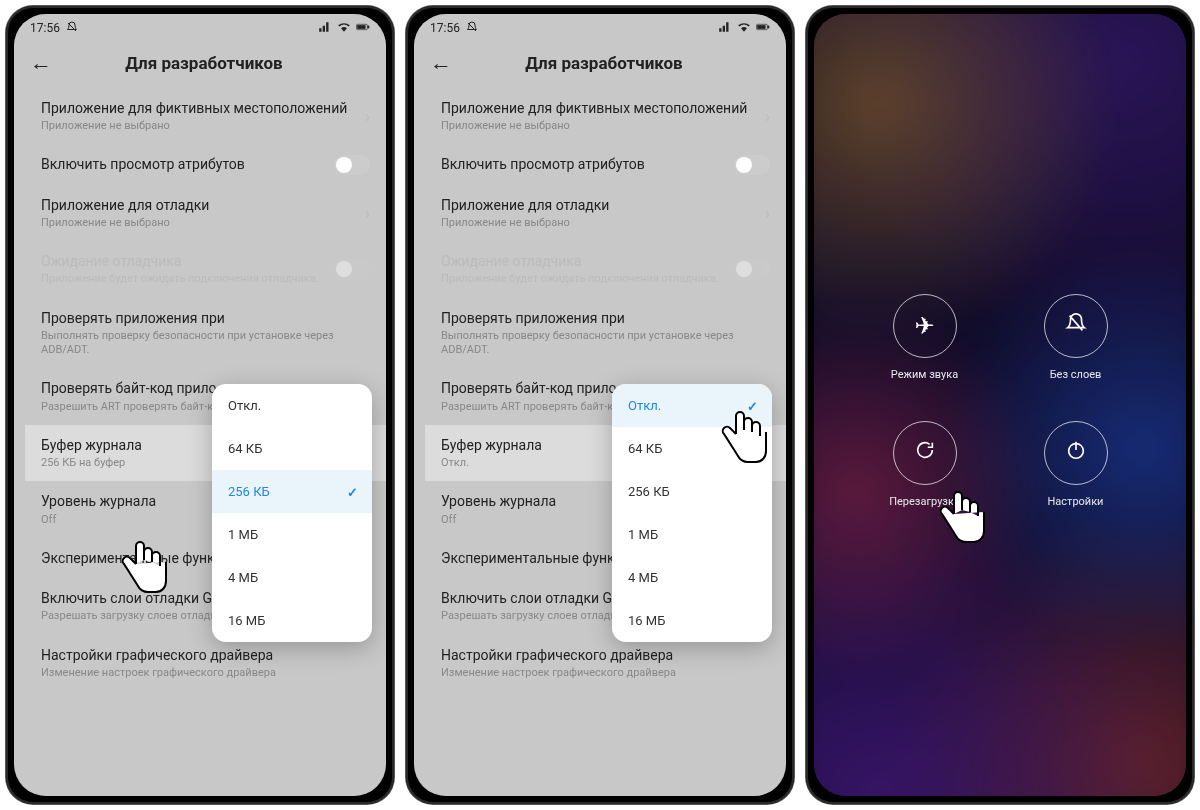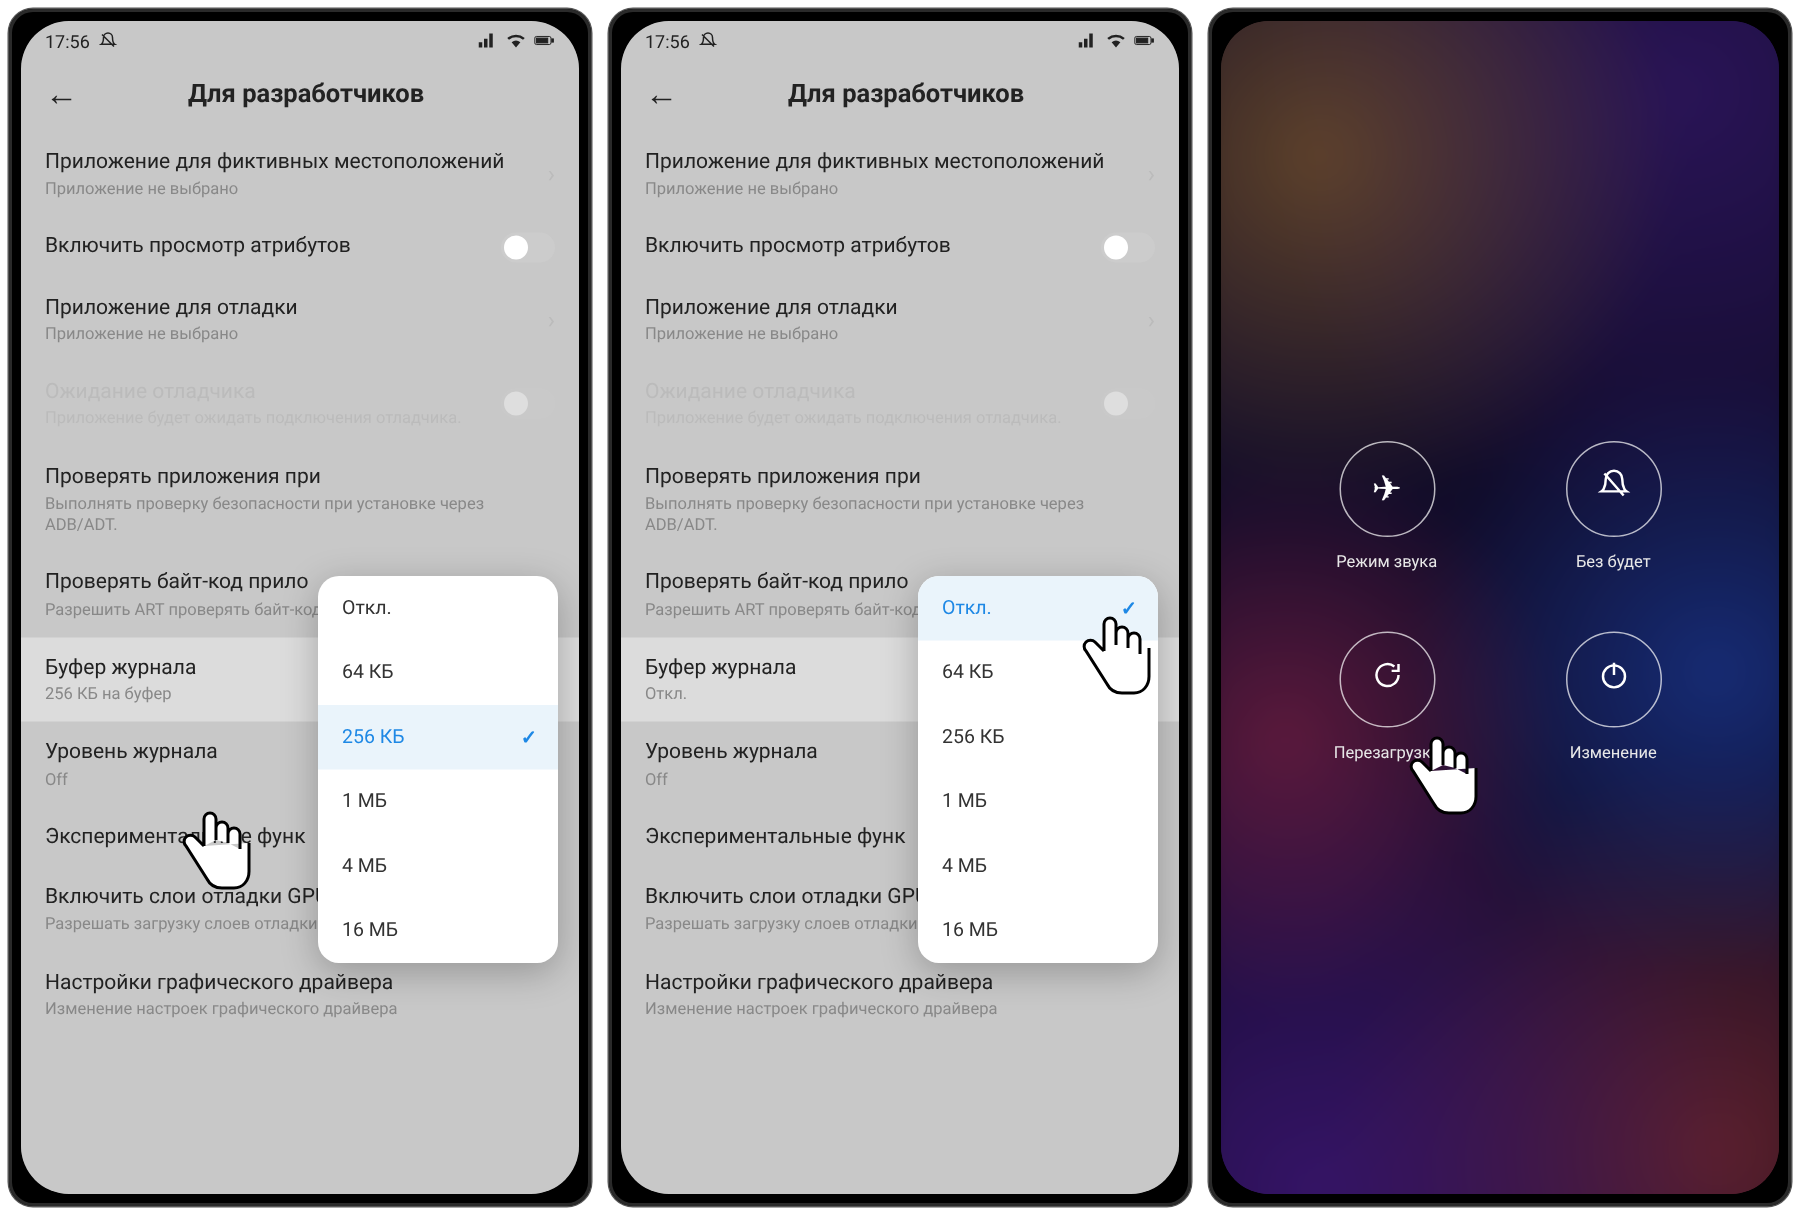--- a/index.html
+++ b/index.html
@@ -9,21 +9,21 @@
     width: 1200px;
     height: 810px;
     overflow: hidden;
     display: flex;
     gap: 12px;
     padding: 6px;
   }
   .phone {
     flex: 1;
     background: #000;
-    border-radius: 16px;
+    border-radius: 27px;
     padding: 8px;
     position: relative;
     box-shadow: inset 0 0 0 2px #2a2a2a, 0 0 0 1px #555;
   }
   .screen {
     width: 100%;
     height: 100%;
     border-radius: 32px;
     overflow: hidden;
     position: relative;
@@ -54,21 +54,21 @@
   .status-right svg { width: 14px; height: 14px; }
   .header {
     display: flex;
     align-items: center;
     padding: 8px 16px 12px;
     position: relative;
     z-index: 2;
   }
   .back-arrow { font-size: 22px; color: #222; margin-right: 20px; }
   .header-title { font-size: 17px; color: #222; flex: 1; text-align: center; margin-right: 34px; font-weight: bold; }
-  .settings-list { position: relative; z-index: 2; }
+  .settings-list { position: relative; z-index: 2; padding-left: 11px; }
   .setting-item {
     padding: 11px 16px;
     position: relative;
   }
   .setting-item.hl { background: #dcdcdc; }
   .setting-title { font-size: 14px; color: #222; line-height: 1.3; }
   .setting-sub { font-size: 11px; color: #888; margin-top: 2px; line-height: 1.3; }
   .setting-item.disabled .setting-title,
   .setting-item.disabled .setting-sub { color: #bbb; }
   .chevron {
@@ -402,42 +402,42 @@
         <div class="power-label">Режим звука</div>
       </div>
       <div class="power-btn">
         <div class="power-circle">
           <span>
             <svg viewBox="0 0 24 24" width="22" height="22" fill="none" stroke="#fff" stroke-width="1.8">
                 <path d="M18 8a6 6 0 00-12 0c0 7-3 9-3 9h18s-3-2-3-9M5 4l14 16"></path>
               </svg>
           </span>
         </div>
-        <div class="power-label">Без будет</div>
+        <div class="power-label">Без слоев</div>
       </div>
       <div class="power-btn">
         <div class="power-circle">
           <span>
             <svg viewBox="0 0 24 24" width="22" height="22" fill="none" stroke="#fff" stroke-width="1.8">
                 <path d="M20 12a8 8 0 11-3-6.2M20 4v5h-5"></path>
               </svg>
           </span>
         </div>
         <div class="power-label">Перезагрузка</div>
       </div>
       <div class="power-btn">
         <div class="power-circle">
           <span>
             <svg viewBox="0 0 24 24" width="22" height="22" fill="none" stroke="#fff" stroke-width="1.8">
                 <circle cx="12" cy="13" r="8"></circle>
                 <path d="M12 3v9"></path>
               </svg>
           </span>
         </div>
-        <div class="power-label">Изменение</div>
+        <div class="power-label">Настройки</div>
       </div>
     </div>
 
     <div class="cursor" style="left:118px;top:470px">
       <svg viewBox="0 0 60 70">
           <g stroke="#000" stroke-width="2" fill="#fff">
             <path d="M22 30V12a4 4 0 018 0v14M30 26v-8a4 4 0 018 0v10M38 28v-6a4 4 0 018 0v10M22 30l-6-6a4 4 0 00-6 6l14 22c2 4 6 6 10 6h8c6 0 10-5 10-11V28"></path>
           </g>
         </svg>
     </div>

